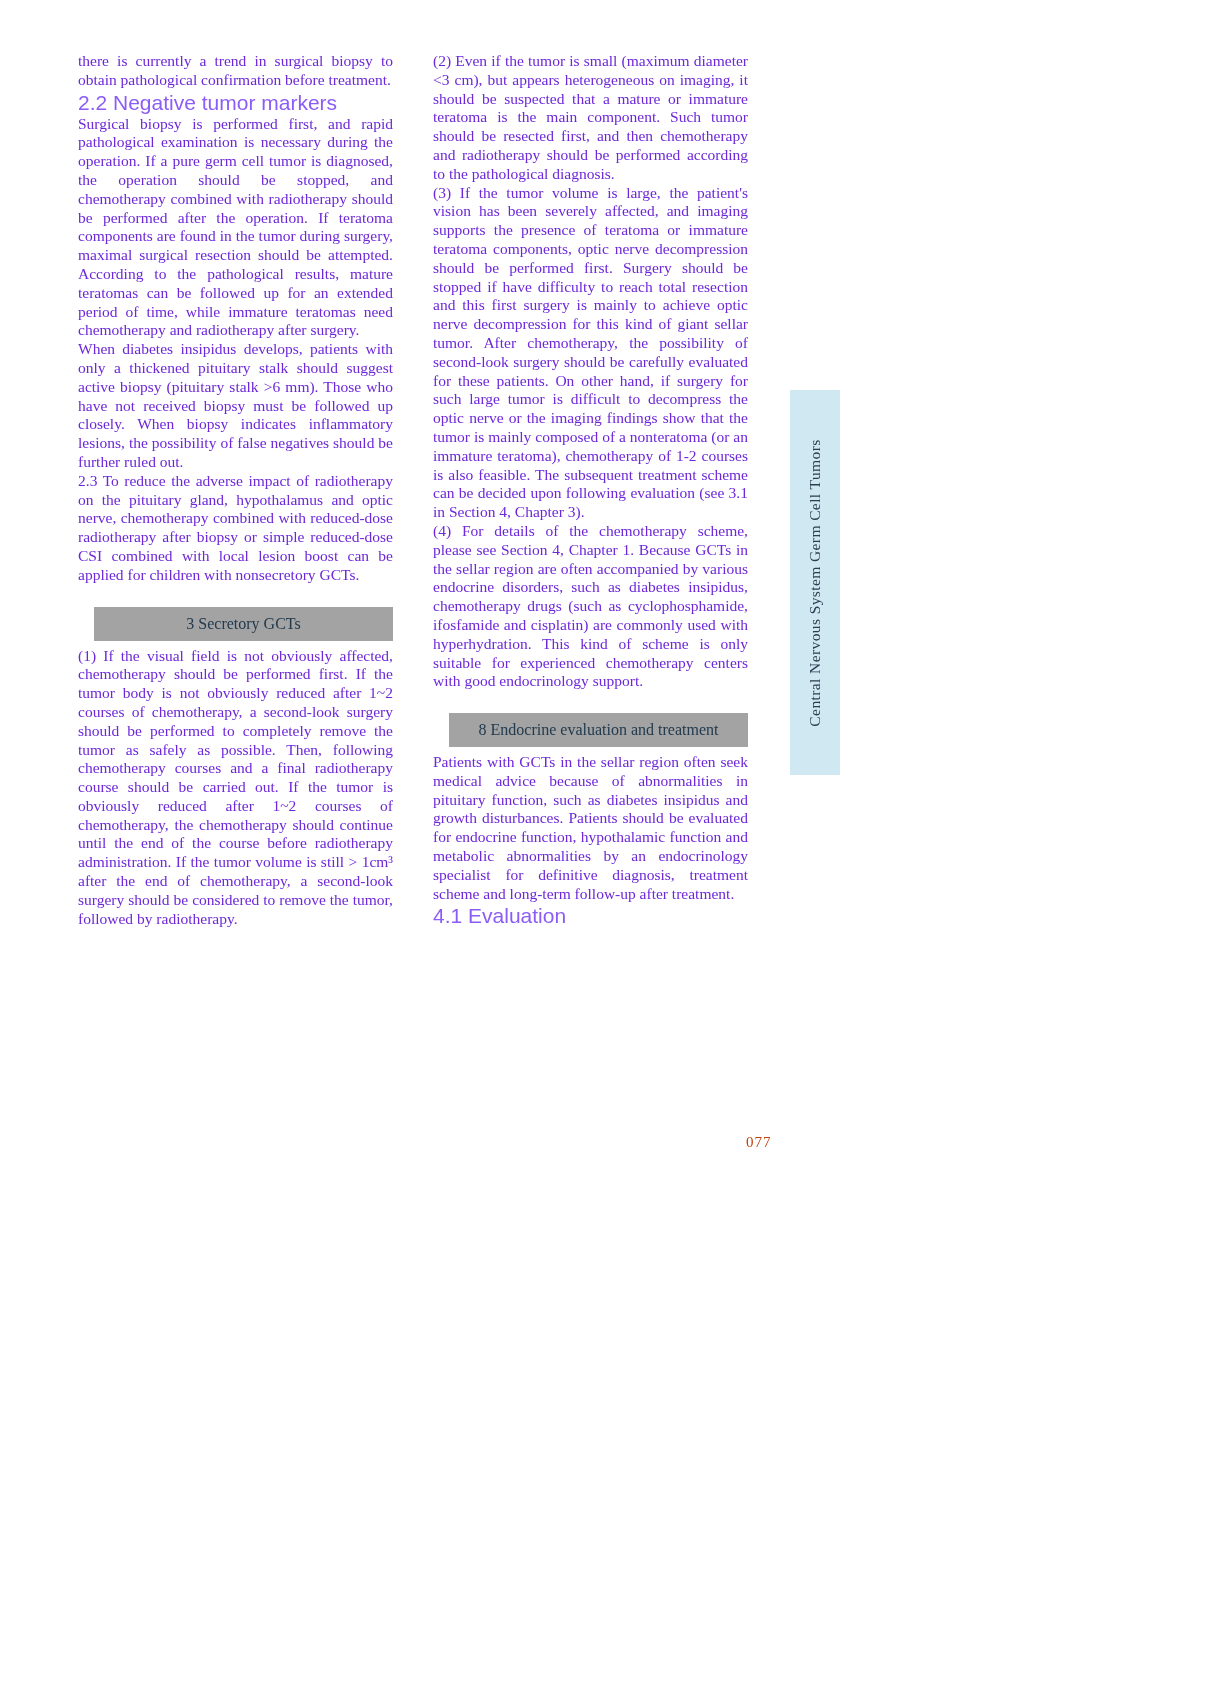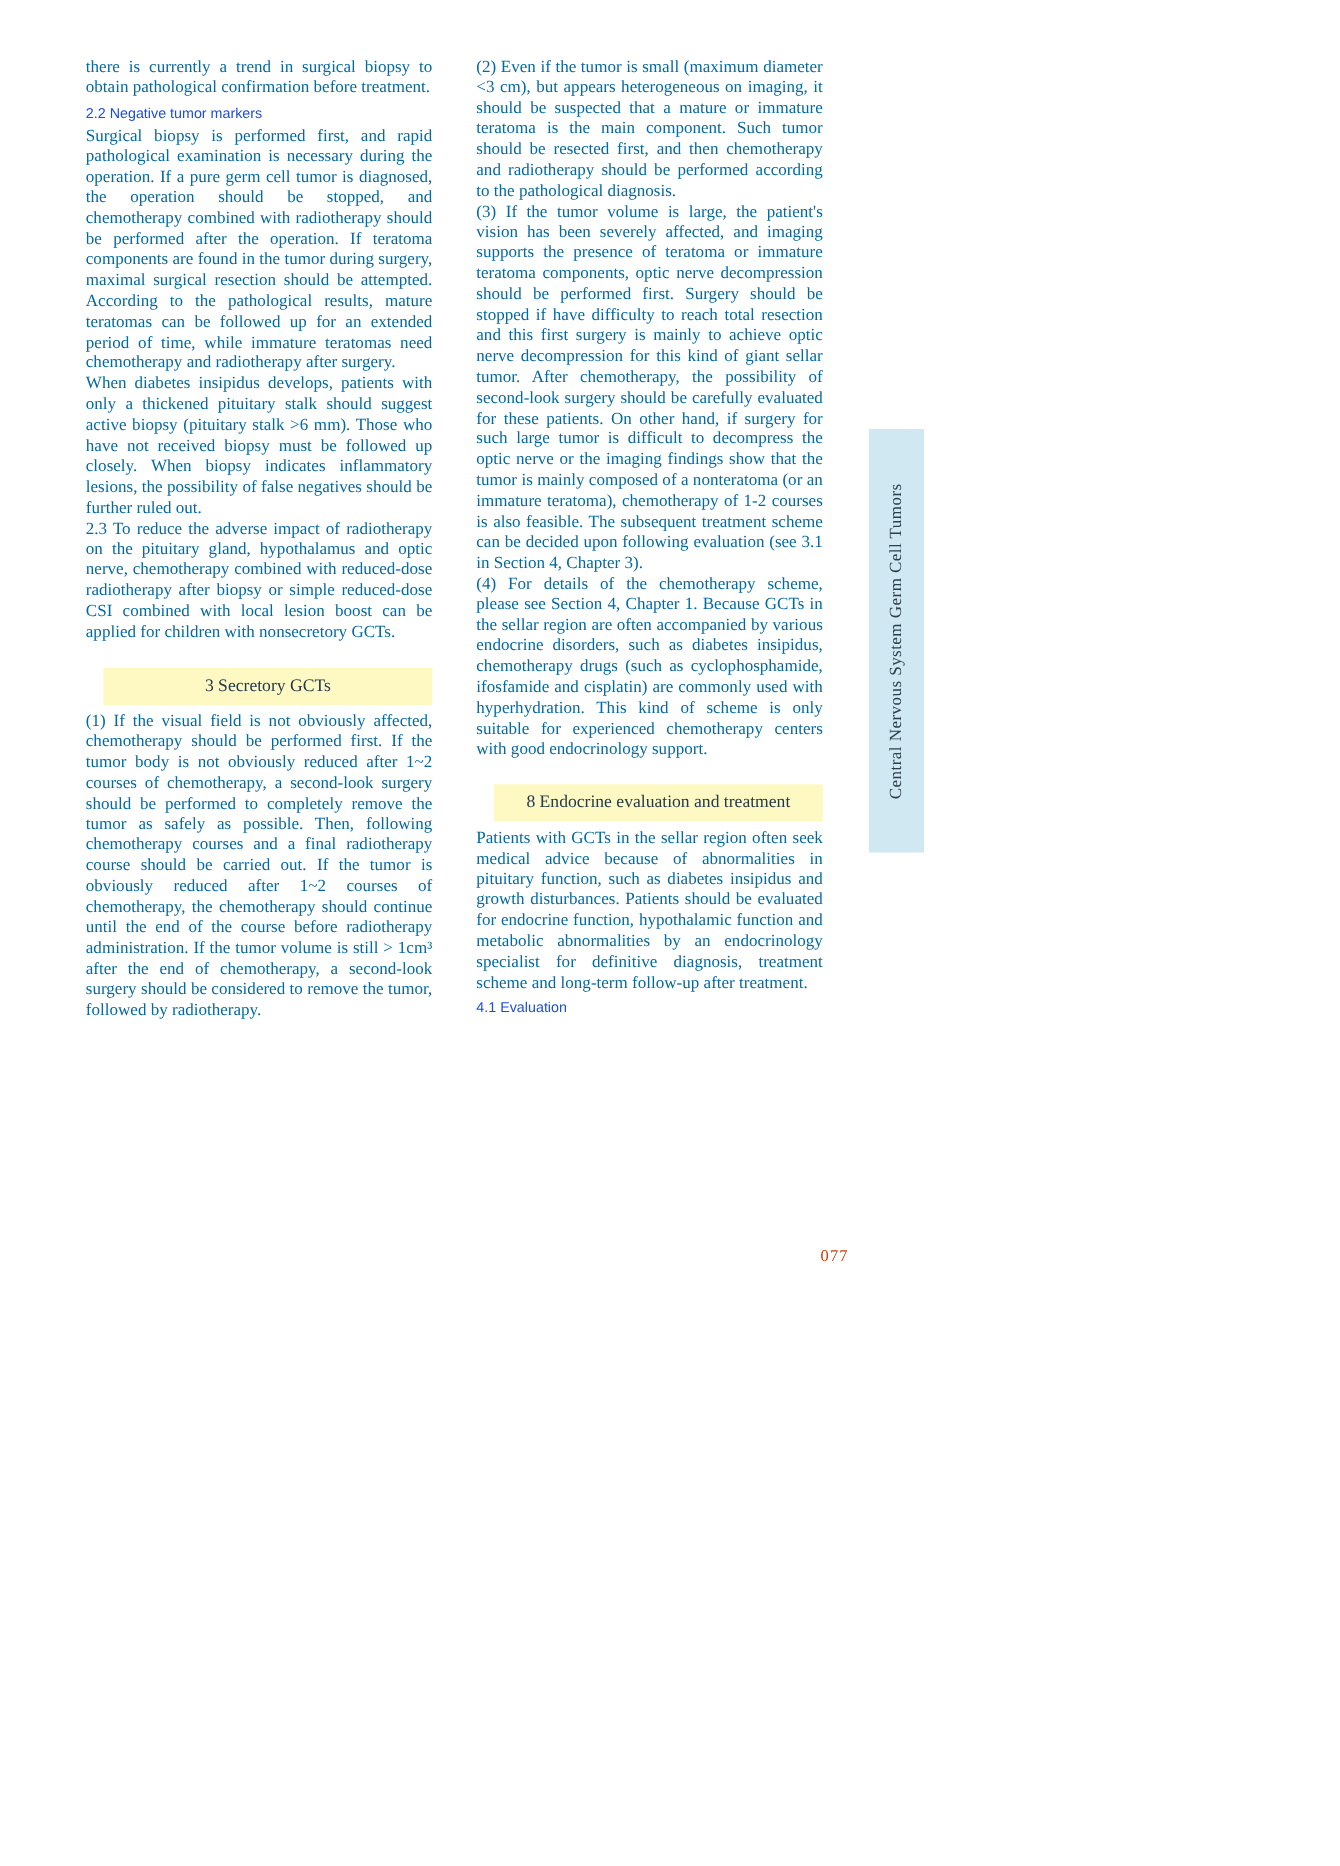--- a/index.html
+++ b/index.html
@@ -16,32 +16,32 @@
     left: 78px;
     top: 52px;
     display: flex;
     gap: 40px;
   }
   .column { width: 315px; }
   .body-para {
     font-size: 15.5px;
     line-height: 18.8px;
     text-align: justify;
-    color: #0369a1;
+    color: #6d28d9;
   }
   .subheading {
     font-family: "Liberation Sans", sans-serif;
     font-weight: 400;
-    font-size: 13px;
+    font-size: 21px;
     line-height: 22px;
-    color: #1d4ed8;
+    color: #8b5cf6;
     margin: 2px 0 1px 0;
   }
   .section-band {
-    background: #fef9c3;
+    background: #a3a3a3;
     color: #223a4e;
     font-size: 16px;
     line-height: 18px;
     text-align: center;
     padding: 8px 4px;
     margin: 22px 0 6px 16px;
   }
   .side-tab {
     position: absolute;
     left: 790px;

